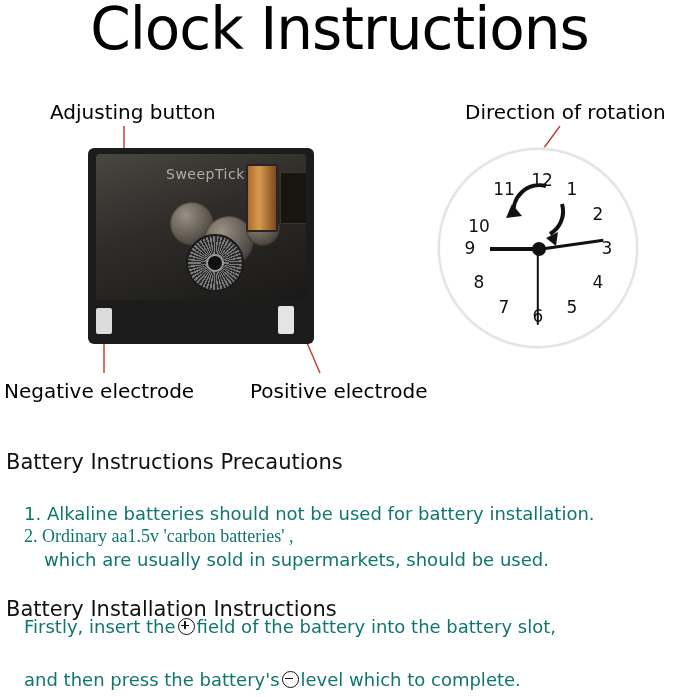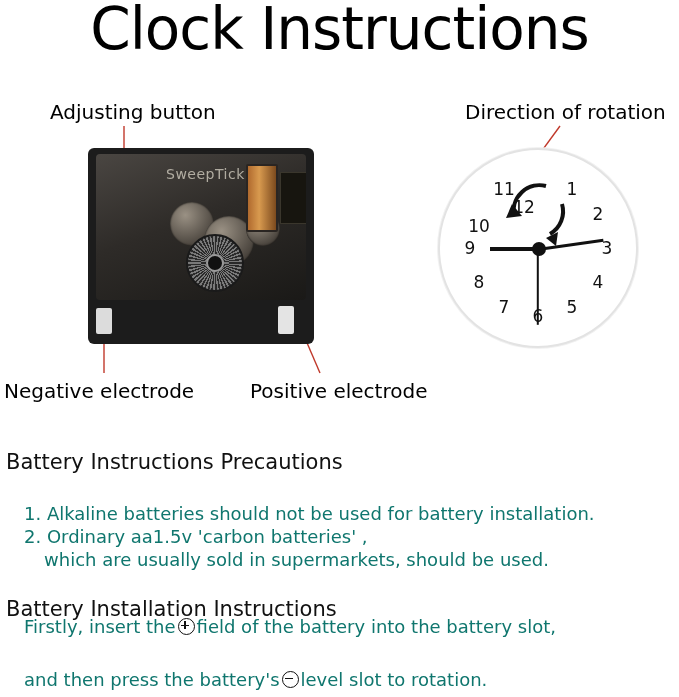--- a/index.html
+++ b/index.html
@@ -227,21 +227,21 @@
   .h-battery-install { left: 6px; top: 597px; }
 
   .body-line {
     position: absolute;
     font-size: 18px;
     font-family: "DejaVu Sans", sans-serif;
     color: #0f766e;
     white-space: nowrap;
   }
   .l1 { left: 24px; top: 503px; }
-  .l2 { left: 24px; top: 526px; }
+  .l2 { left: 24px; top: 526px; font-family: Liberation Serif, serif; }
   .l3 { left: 44px; top: 549px; }
   .l4 { left: 24px; top: 616px; }
   .l5 { left: 24px; top: 669px; }
 
   .inline-sym {
     display: inline-block;
     width: 15px; height: 15px;
     border: 1.6px solid #111;
     border-radius: 50%;
     position: relative;
@@ -288,21 +288,21 @@
       <div class="coil"></div>
       <div class="chip"></div>
     </div>
     <div class="shaft"></div>
     <div class="shaft-core"></div>
     <div class="terminal-neg"></div>
     <div class="terminal-pos"></div>
   </div>
 
   <div class="clock">
-    <div class="num" style="left:84px;  top:30px;margin-top:27px;">12</div>
+    <div class="num" style="left:102px;  top:30px;">12</div>
     <div class="num" style="left:132px; top:39px;">1</div>
     <div class="num" style="left:158px; top:64px;">2</div>
     <div class="num" style="left:167px; top:98px;">3</div>
     <div class="num" style="left:158px; top:132px;">4</div>
     <div class="num" style="left:132px; top:157px;">5</div>
     <div class="num" style="left:98px;  top:166px;">6</div>
     <div class="num" style="left:64px;  top:157px;">7</div>
     <div class="num" style="left:39px;  top:132px;">8</div>
     <div class="num" style="left:30px;  top:98px;">9</div>
     <div class="num" style="left:39px;  top:60px;margin-top:16px;">10</div>
@@ -326,14 +326,14 @@
 <div class="body-line l1">1. Alkaline batteries should not be used for battery installation.</div>
 <div class="body-line l2">2. Ordinary aa1.5v  'carbon batteries' ,</div>
 <div class="body-line l3">which are usually sold in supermarkets, should be used.</div>
 
 <div class="section-heading h-battery-install">Battery Installation Instructions</div>
 
 <div class="body-line l4">
   <span>Firstly, insert the</span><span class="inline-sym plus"></span><span>field of the battery into the battery slot,</span>
 </div>
 <div class="body-line l5">
-  <span>and then press the battery's</span><span class="inline-sym minus"></span><span>level slot to rotation.</span>
+  <span>and then press the battery's</span><span class="inline-sym minus"></span><span>level which to complete.</span>
 </div>
 
 </body></html>

